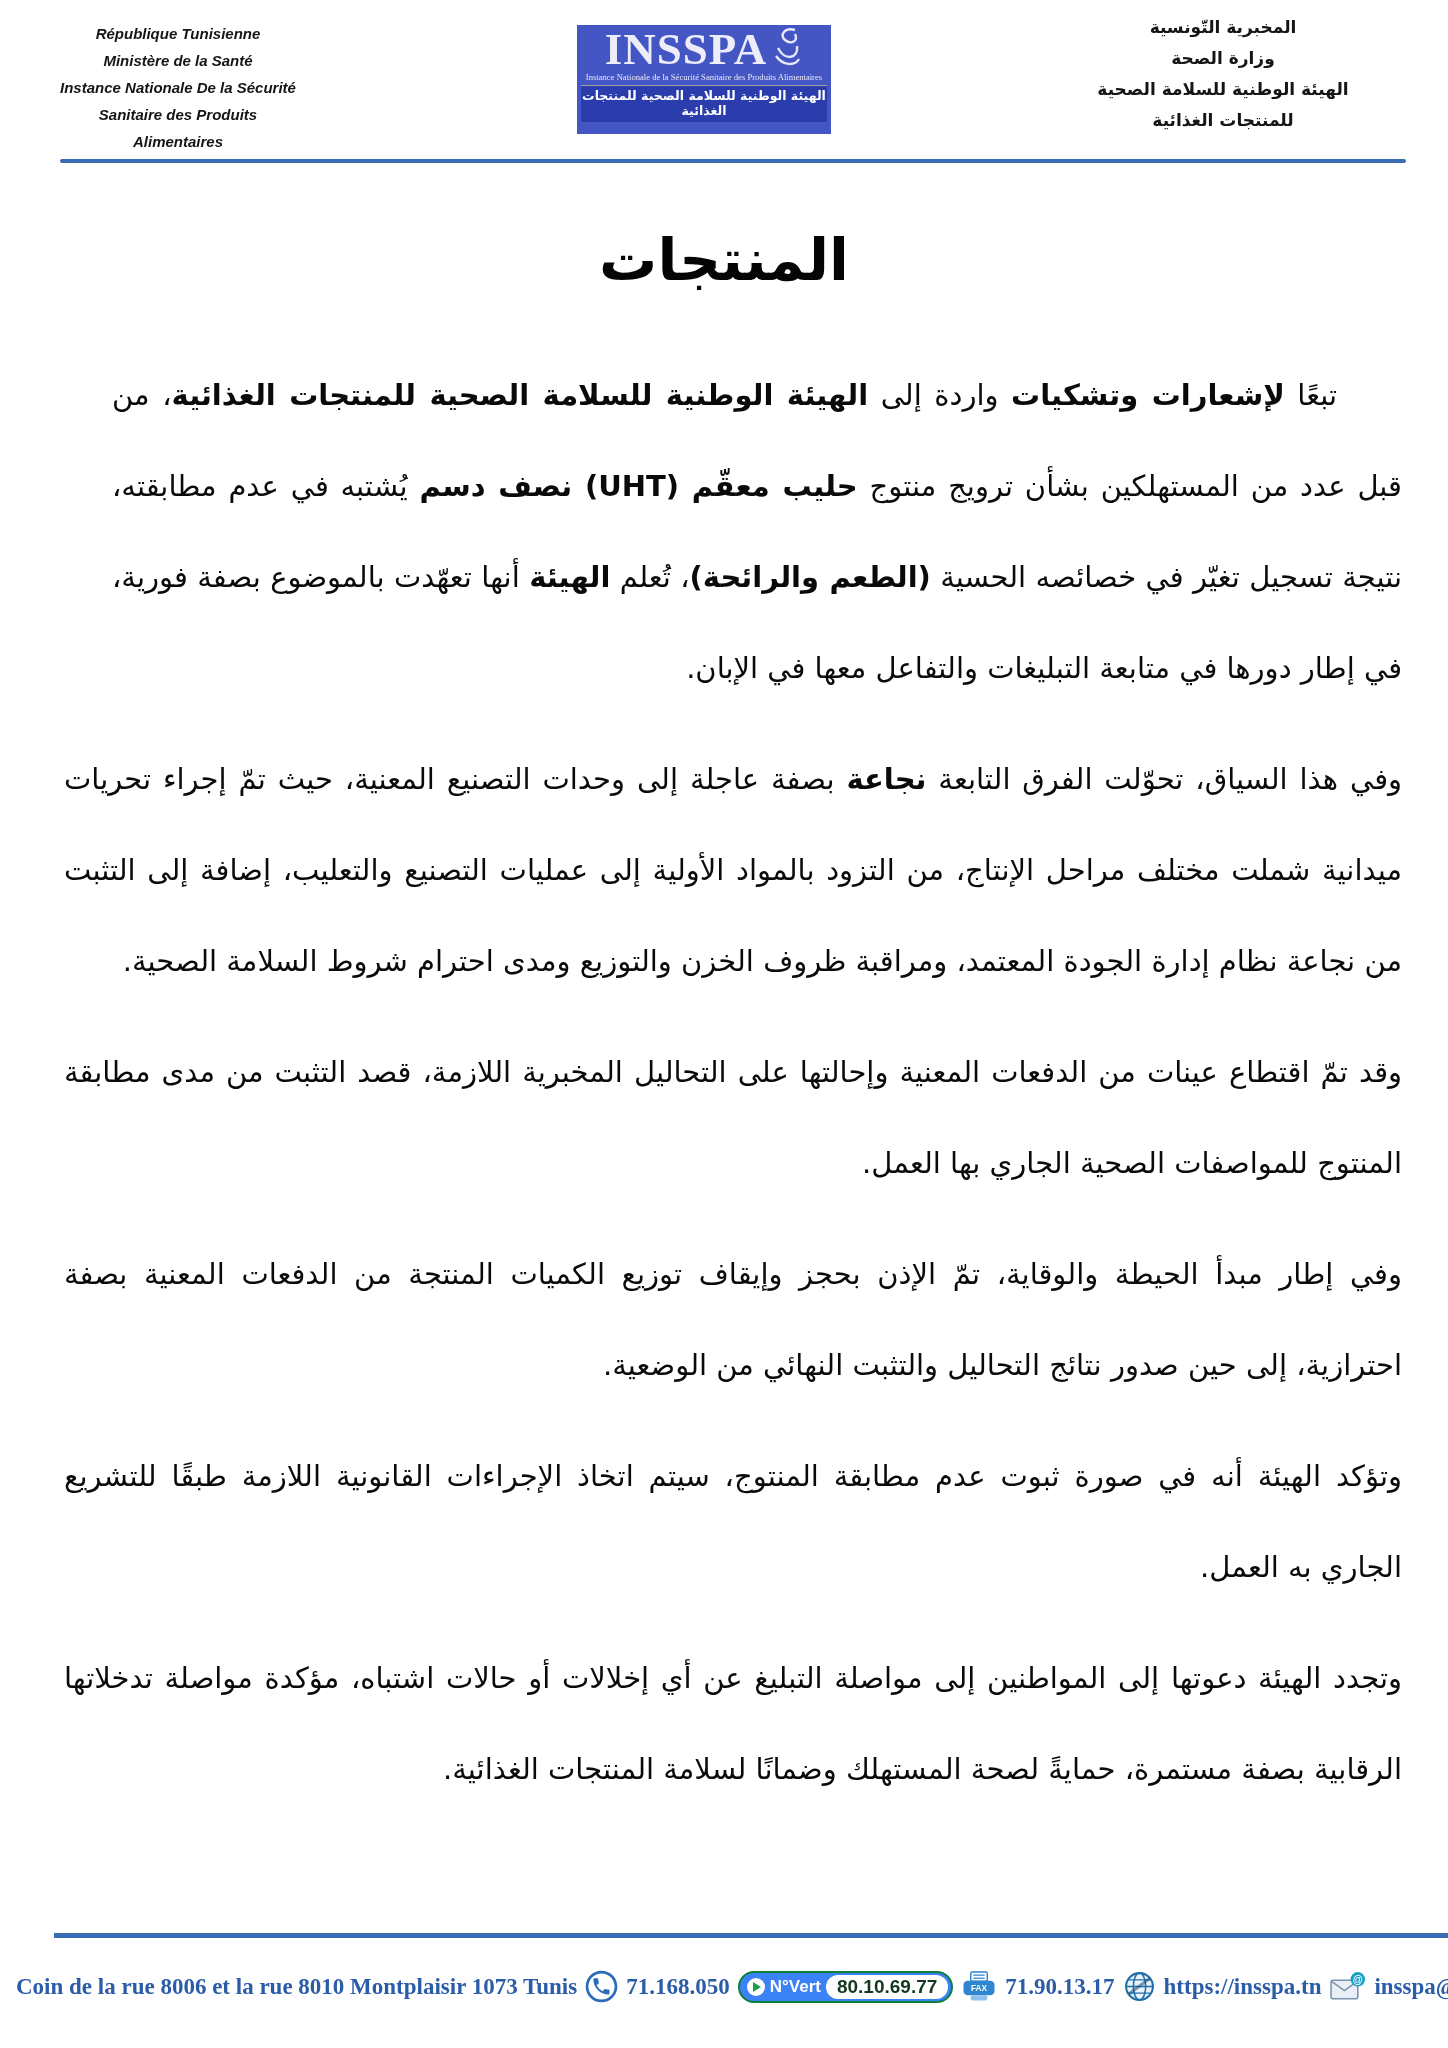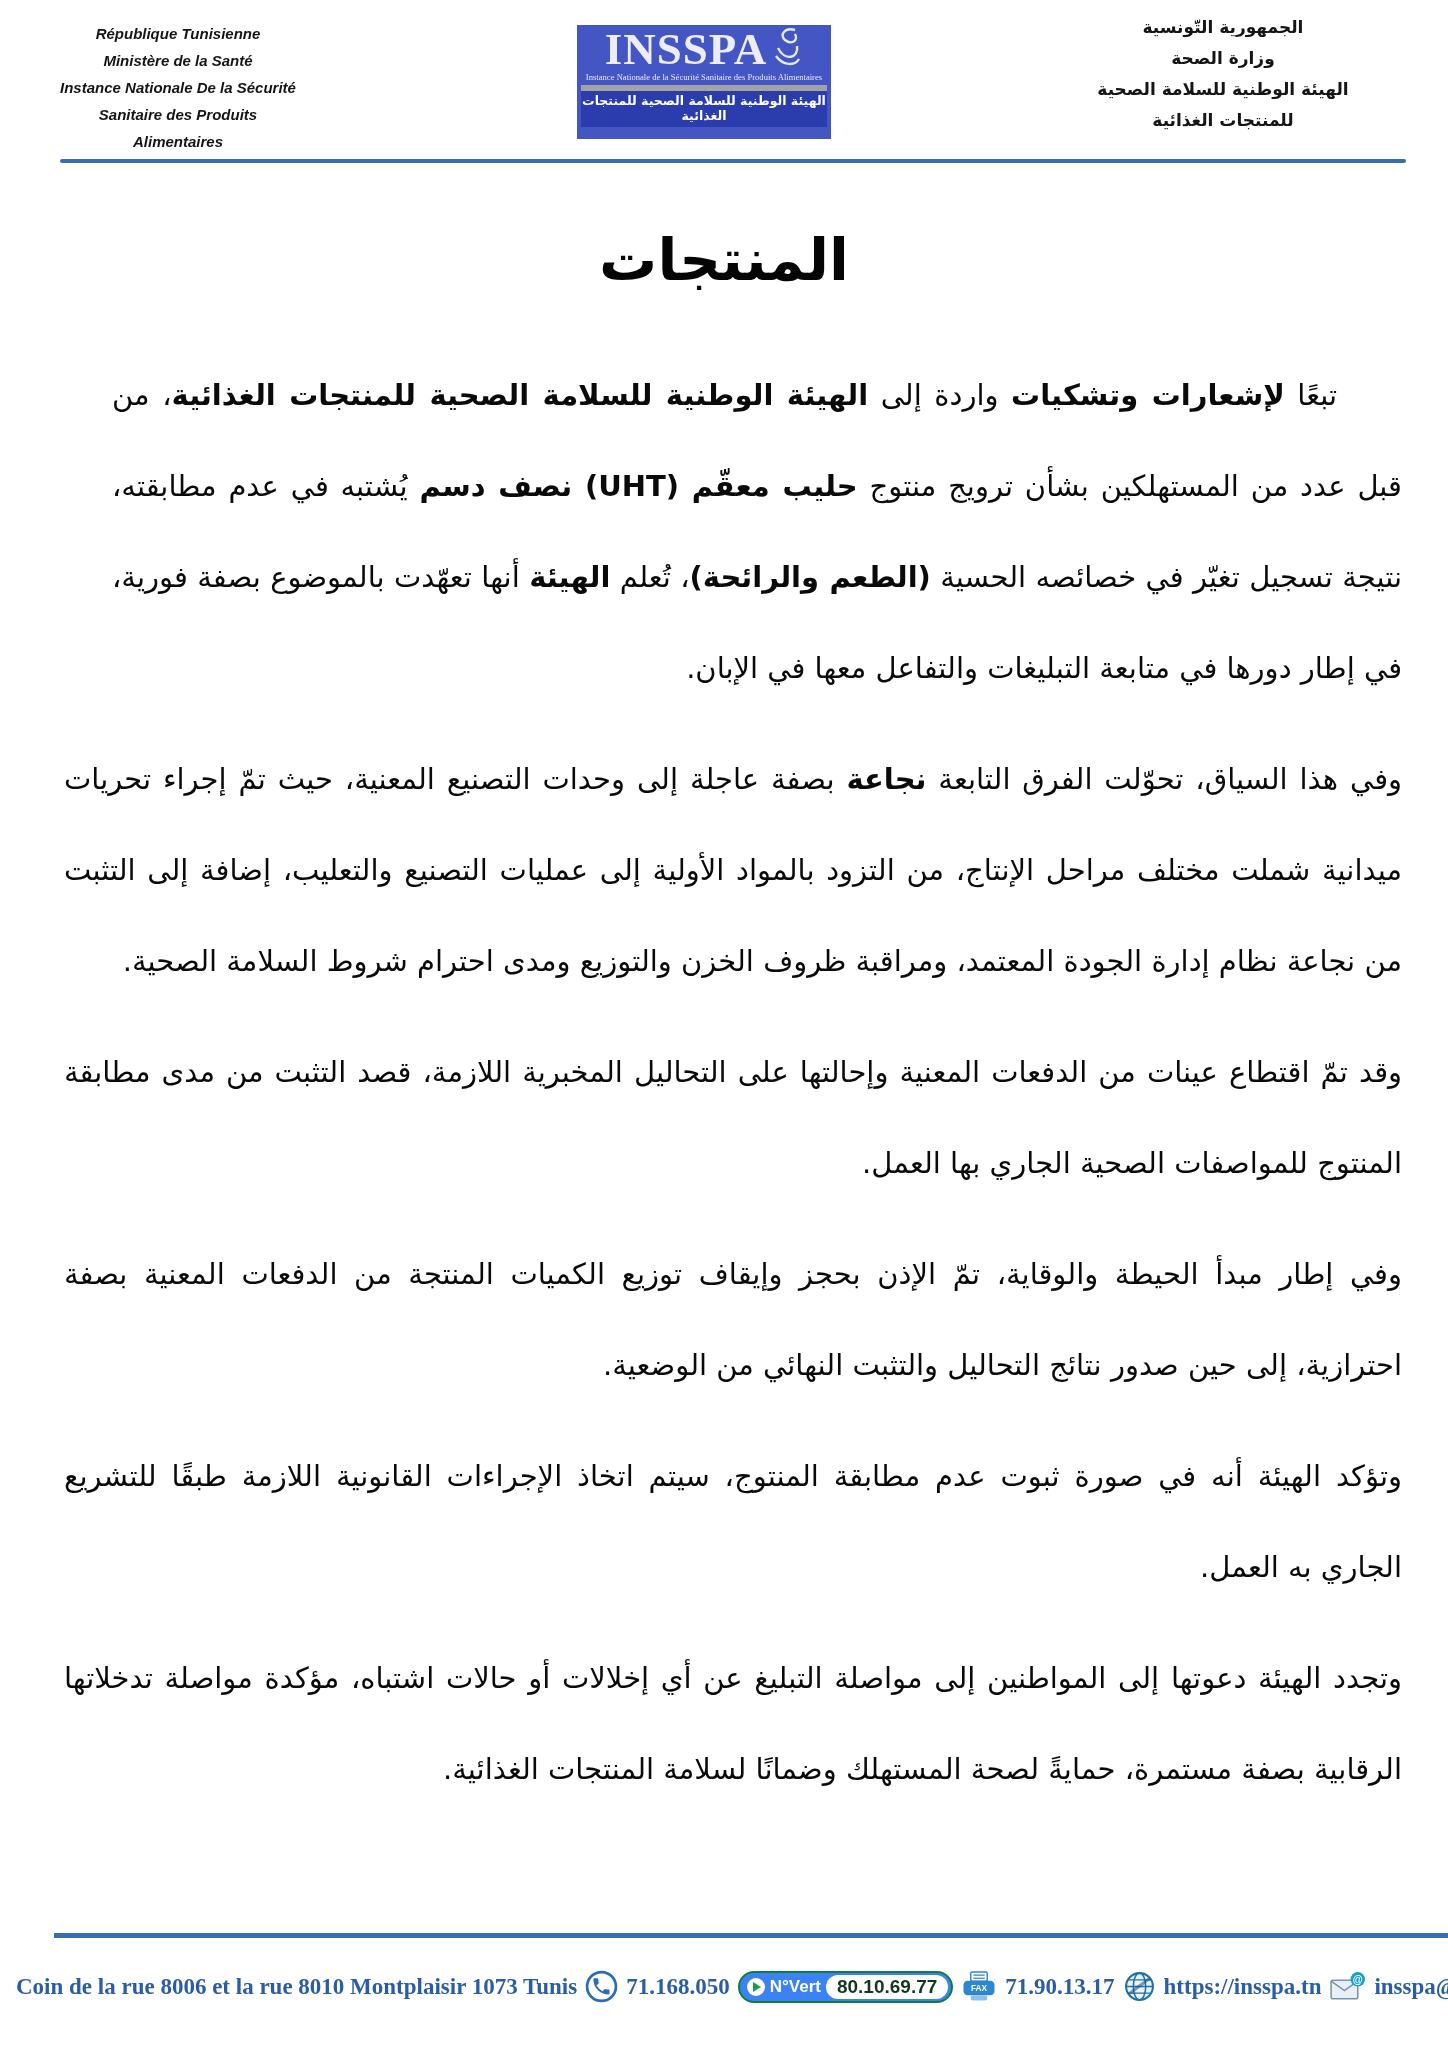--- a/index.html
+++ b/index.html
@@ -18,21 +18,21 @@
     background:#4356c3; text-align:center; box-sizing:border-box; padding:1px 4px 12px;
   }
   .logo-top { display:flex; align-items:flex-end; justify-content:center; gap:2px; }
   .logo-acronym {
     color:#edecfa; font-family:"Liberation Serif", serif; font-weight:bold;
     font-size:45px; line-height:46px; letter-spacing:1px;
   }
   .logo-swash { margin-bottom:4px; }
   .logo-sub {
     color:#e9e8f8; font-size:8.6px; line-height:11px; padding:0 0 2px;
-    border-bottom:6px solid #a3a3a3; font-family:"Liberation Serif", serif; white-space:nowrap;
+    border-bottom:1px solid #a3a3a3; font-family:"Liberation Serif", serif; white-space:nowrap;
   }
   .logo-band {
     background:#2b3dac; color:#ffffff; direction:rtl;
     font-family:"DejaVu Sans", sans-serif; font-size:12.5px; font-weight:bold;
     padding:2px 0 4px; line-height:15px;
   }
   .header-right {
     position:absolute; top:12px; right:40px; width:370px; direction:rtl;
     text-align:center; font-weight:bold; font-size:17px; line-height:31px;
     font-family:"DejaVu Sans", sans-serif; color:#151515;
@@ -110,21 +110,21 @@
       <svg class="logo-swash" width="34" height="42" viewBox="0 0 34 42">
         <path d="M26 4 C16 1 10 9 16 14 C22 19 30 15 26 8" stroke="#e9e8f8" stroke-width="2.4" fill="none"></path>
         <path d="M9 22 C16 36 30 32 28 20 M7 30 C14 40 26 40 30 33" stroke="#e9e8f8" stroke-width="2.4" fill="none"></path>
       </svg>
     </div>
     <div class="logo-sub">Instance Nationale de la Sécurité Sanitaire des Produits Alimentaires</div>
     <div class="logo-band">الهيئة الوطنية للسلامة الصحية للمنتجات الغذائية</div>
   </div>
 
   <div class="header-right">
-    <div>الجمهورية التّونسية</div>
+    <div>المخبرية التّونسية</div>
     <div>وزارة الصحة</div>
     <div>الهيئة الوطنية للسلامة الصحية</div>
     <div>للمنتجات الغذائية</div>
   </div>
 
   <div class="header-rule"></div>
 
   <h1 class="title">المنتجات</h1>
 
   <div class="body-text">

